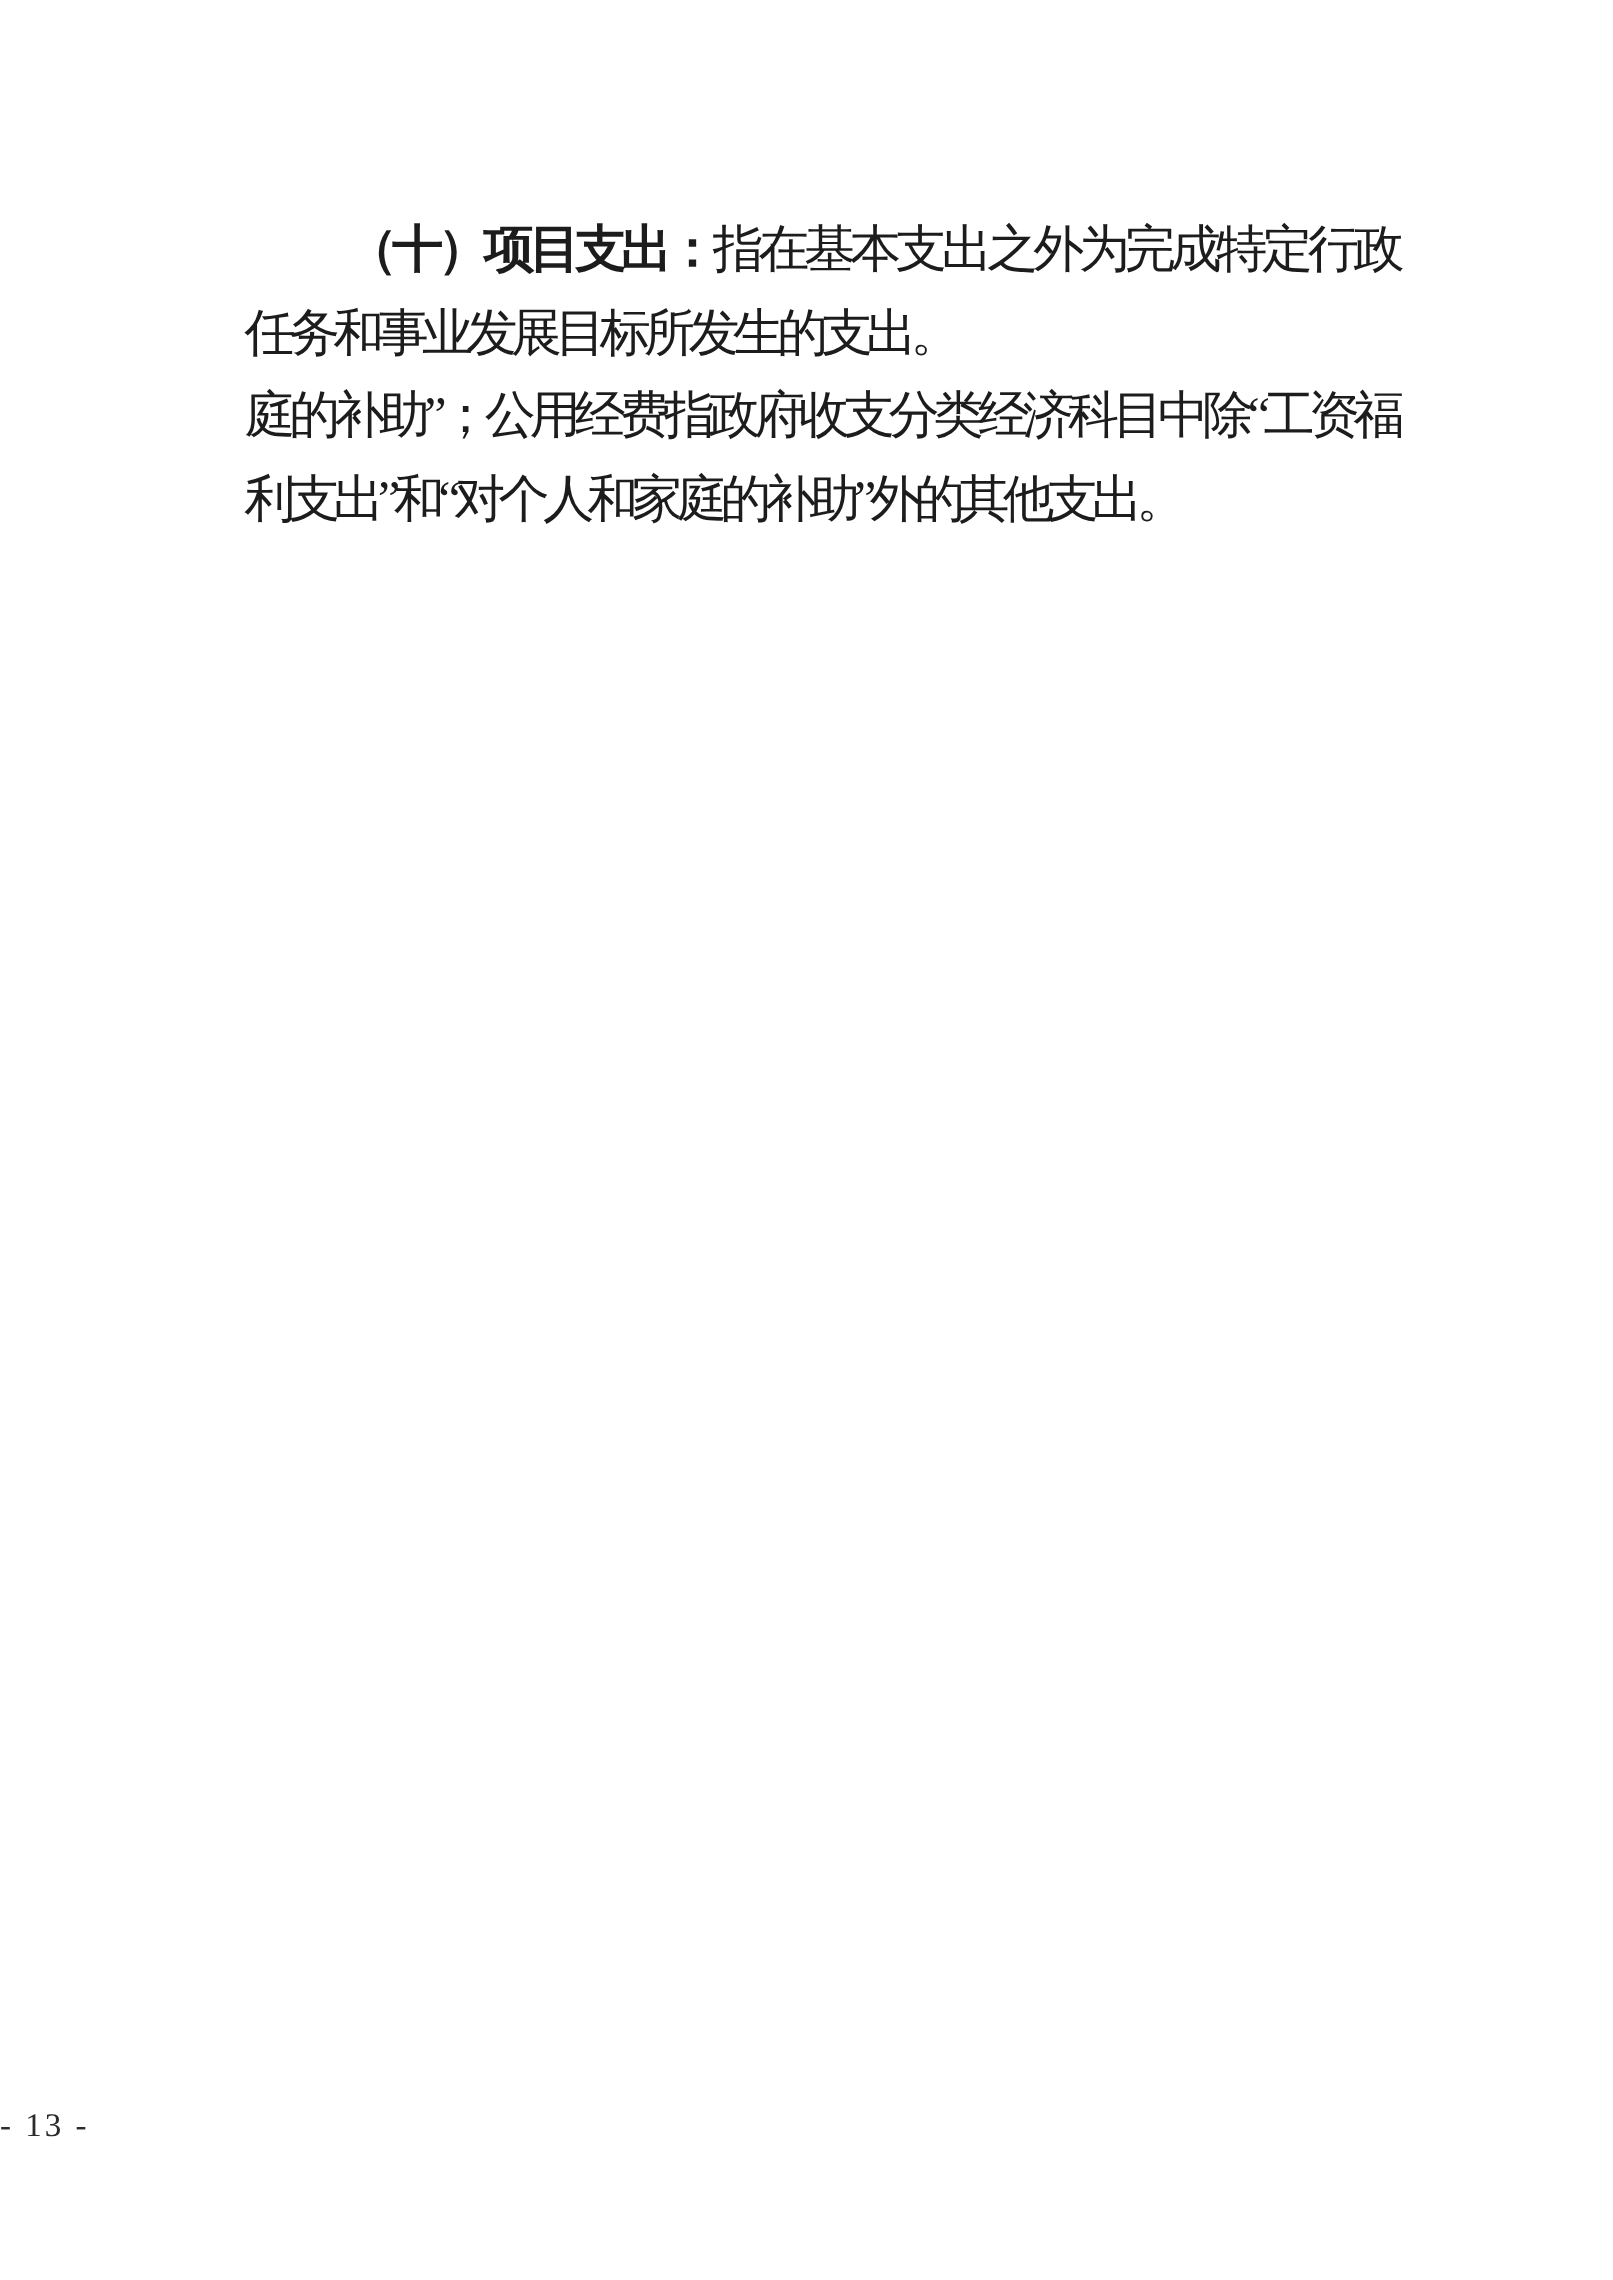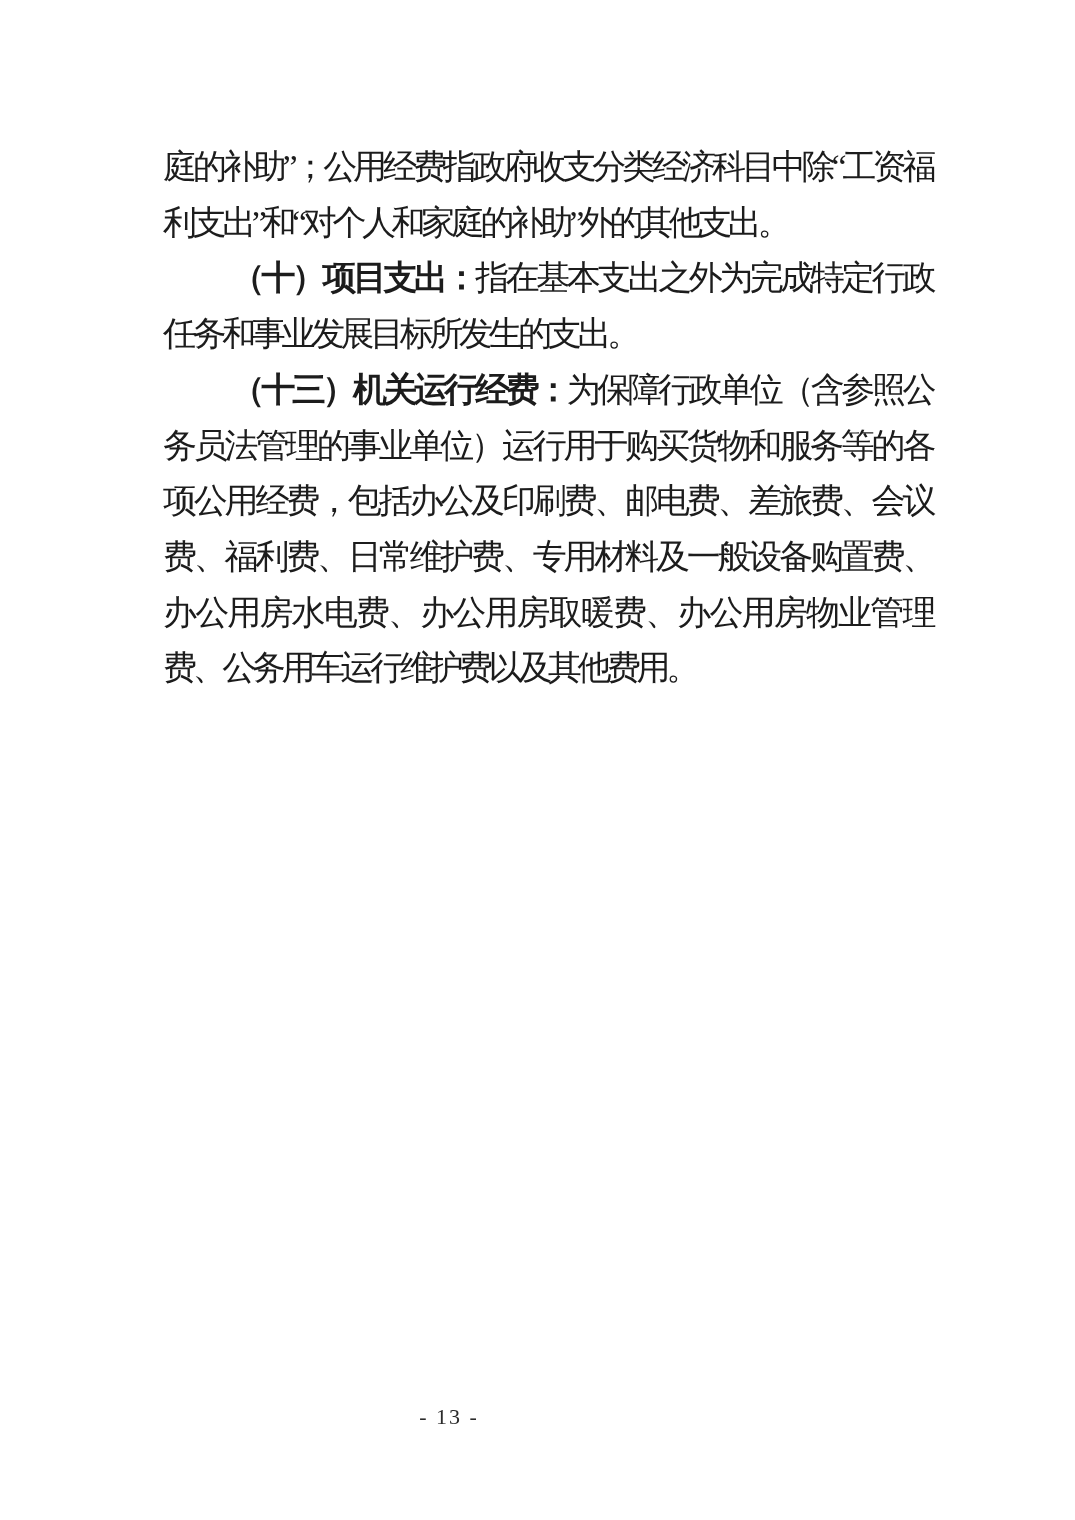--- a/index.html
+++ b/index.html
@@ -33,34 +33,33 @@
     text-indent: 68px;
   }
   .para-heading {
     font-weight: bold;
   }
   .footer {
     position: absolute;
     top: 1404px;
     left: 0;
     width: 898px;
-    text-align: center;
+    text-align: left;
     font-size: 22px;
     letter-spacing: 2px;
     color: #2b2b2b;
   }
 </style>
 </head>
 <body>
 
 <div class="doc-page">
 
+  <p class="para indent"><span class="para-heading">（十）项目支出：</span><span>指在基本支出之外为完成特定行政任务和事业发展目标所发生的支出。</span></p>
+
   <p class="para"><span>庭的补助”；公用经费指政府收支分类经济科目中除“工资福利支出”和“对个人和家庭的补助”外的其他支出。</span></p>
-
-  <p class="para indent"><span class="para-heading">（十）项目支出：</span><span>指在基本支出之外为完成特定行政任务和事业发展目标所发生的支出。</span></p>
 
 
 
-  <p class="para indent"><span class="para-heading">（十三）机关运行经费：</span><span>为保障行政单位（含参照公务员法管理的事业单位）运行用于购买货物和服务等的各项公用经费，包括办公及印刷费、邮电费、差旅费、会议费、福利费、日常维护费、专用材料及一般设备购置费、办公用房水电费、办公用房取暖费、办公用房物业管理费、公务用车运行维护费以及其他费用。</span></p>
 
 </div>
 
 <div class="footer">- 13 -</div>
 
 </body></html>

